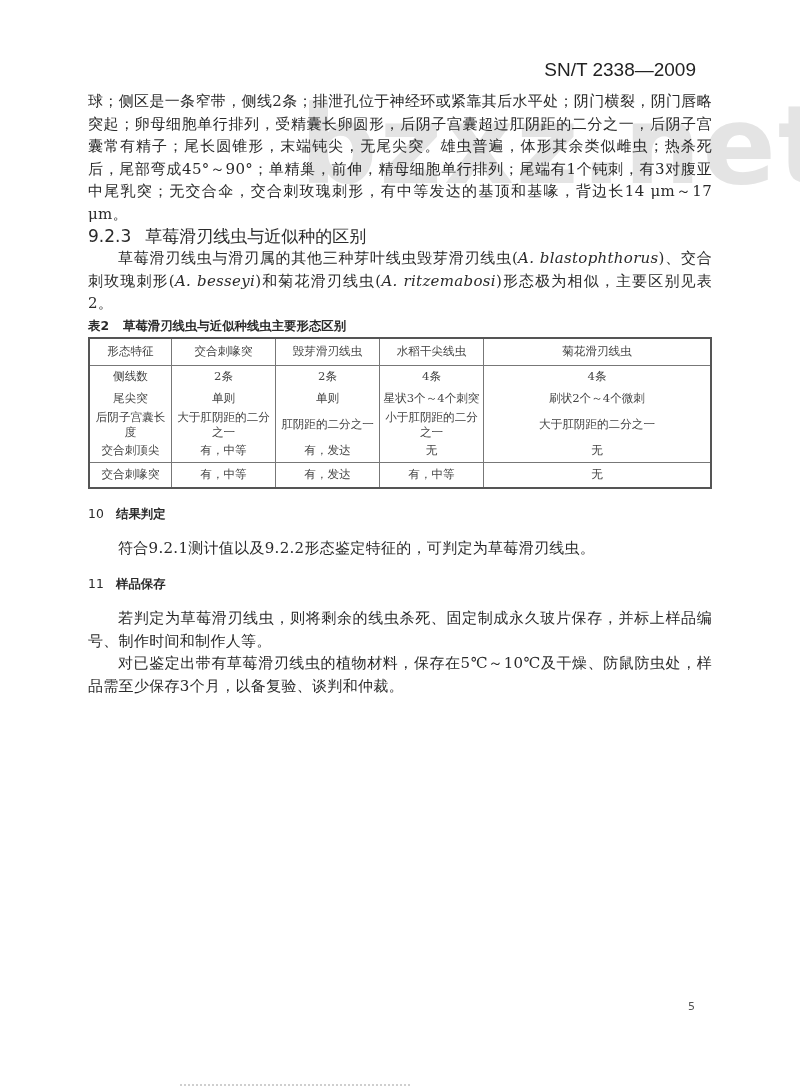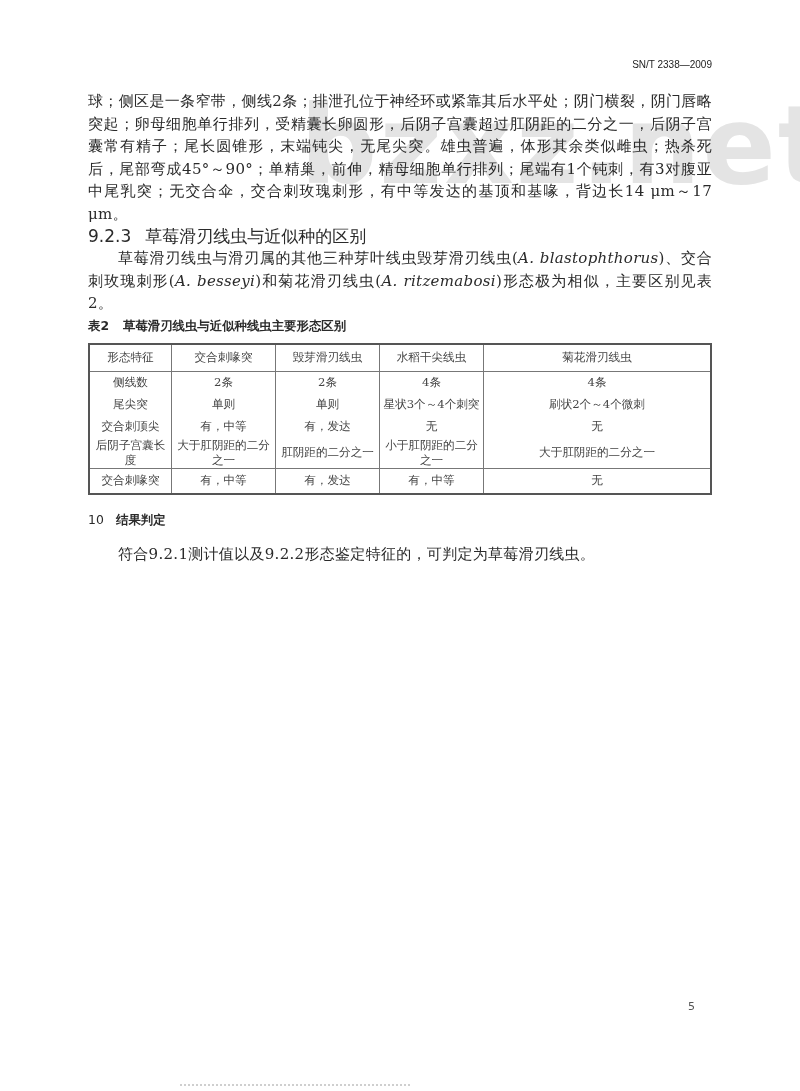--- a/index.html
+++ b/index.html
@@ -8,36 +8,36 @@
     font-family: "DejaVu Serif", "Liberation Serif", serif;
     color: #2a2a2a;
   }
   .watermark {
     position: absolute; left: 300px; top: 92px;
     font-family: "DejaVu Sans", "Liberation Sans", sans-serif;
     font-weight: bold; font-size: 108px; letter-spacing: 2px;
     color: #e4e4e4; z-index: 0; line-height: 1;
   }
   .header-code {
-    position: absolute; right: 88px; top: 59px;
+    position: absolute; right: 104px; top: 59px;
     font-family: "Liberation Sans", "DejaVu Sans", sans-serif;
-    font-size: 10px; color: #222; z-index: 2;
+    font-size: 19px; color: #222; z-index: 2;
   }
   .content { position: absolute; left: 88px; top: 90px; width: 624px; z-index: 2; }
   p.body { margin: 0; font-size: 15px; line-height: 22.5px; text-align: justify; letter-spacing: 0.3px; }
   p.indent { text-indent: 2em; }
   .sub-heading { font-family: "DejaVu Sans", "Liberation Sans", sans-serif; font-size: 17px; line-height: 22px; margin: 0; }
   .sub-heading .num { margin-right: 14px; }
   .table-caption {
     font-family: "DejaVu Sans", "Liberation Sans", sans-serif;
     font-weight: bold; font-size: 12.4px; margin: 0; line-height: 22px;
   }
   .table-caption .cap-num { margin-right: 14px; }
   table.cmp {
-    width: 624px; border-collapse: collapse; margin-top: 6px;
+    width: 624px; border-collapse: collapse; margin-top: 0;
     font-size: 11.6px; color: #444;
     border: 2px solid #555;
   }
   table.cmp th, table.cmp td {
     border-left: 1px solid #777; border-right: 1px solid #777;
     text-align: center; padding: 0; height: 22px; font-weight: normal;
   }
   table.cmp thead th { border-bottom: 1px solid #777; height: 26px; }
   table.cmp tr.last td { border-top: 1px solid #777; height: 24px; text-align: center; }
   table.cmp td.c0, table.cmp th.c0 { width: 81px; }
@@ -101,49 +101,58 @@
         <td class="c4">4条</td>
       </tr>
       <tr>
         <td class="c0">尾尖突</td>
         <td class="c1">单则</td>
         <td class="c2">单则</td>
         <td class="c3">星状3个～4个刺突</td>
         <td class="c4">刷状2个～4个微刺</td>
       </tr>
       <tr>
+        <td class="c0">后阴子宫囊长度</td>
+        <td class="c1">大于肛阴距的二分之一</td>
+        <td class="c2">肛阴距的二分之一</td>
+        <td class="c3">小于肛阴距的二分之一</td>
+        <td class="c4">大于肛阴距的二分之一</td>
+      </tr>
+      <tr>
         <td class="c0">交合刺顶尖</td>
         <td class="c1">有，中等</td>
         <td class="c2">有，发达</td>
         <td class="c3">无</td>
         <td class="c4">无</td>
-      </tr>
-      <tr>
-        <td class="c0">后阴子宫囊长度</td>
-        <td class="c1">大于肛阴距的二分之一</td>
-        <td class="c2">肛阴距的二分之一</td>
-        <td class="c3">小于肛阴距的二分之一</td>
-        <td class="c4">大于肛阴距的二分之一</td>
       </tr>
       <tr class="last">
         <td class="c0">交合刺喙突</td>
         <td class="c1">有，中等</td>
         <td class="c2">有，发达</td>
         <td class="c3">有，中等</td>
         <td class="c4">无</td>
       </tr>
     </tbody>
   </table>
 
   <div class="section" style="margin-top:14px;">
     <p class="sec-heading">
       <span class="num">10</span><span>结果判定</span>
     </p>
     <div class="sec-body">
       <p class="body indent">符合9.2.1测计值以及9.2.2形态鉴定特征的，可判定为草莓滑刃线虫。</p>
     </div>
   </div>
 
+  <div class="section" style="margin-top:14px;">
+    <p class="sec-heading">
+      <span class="num">11</span><span>样品保存</span>
+    </p>
+    <div class="sec-body">
+      <p class="body indent">若判定为草莓滑刃线虫，则将剩余的线虫杀死、固定制成永久玻片保存，并标上样品编号、制作时间和制作人等。</p>
+      <p class="body indent">对已鉴定出带有草莓滑刃线虫的植物材料，保存在5℃～10℃及干燥、防鼠防虫处，样品需至少保存3个月，以备复验、谈判和仲裁。</p>
+    </div>
+  </div>
 
 </div>
 
 <div class="page-number">5</div>
 <div class="footer-ghost"></div>
 
 </body></html>

